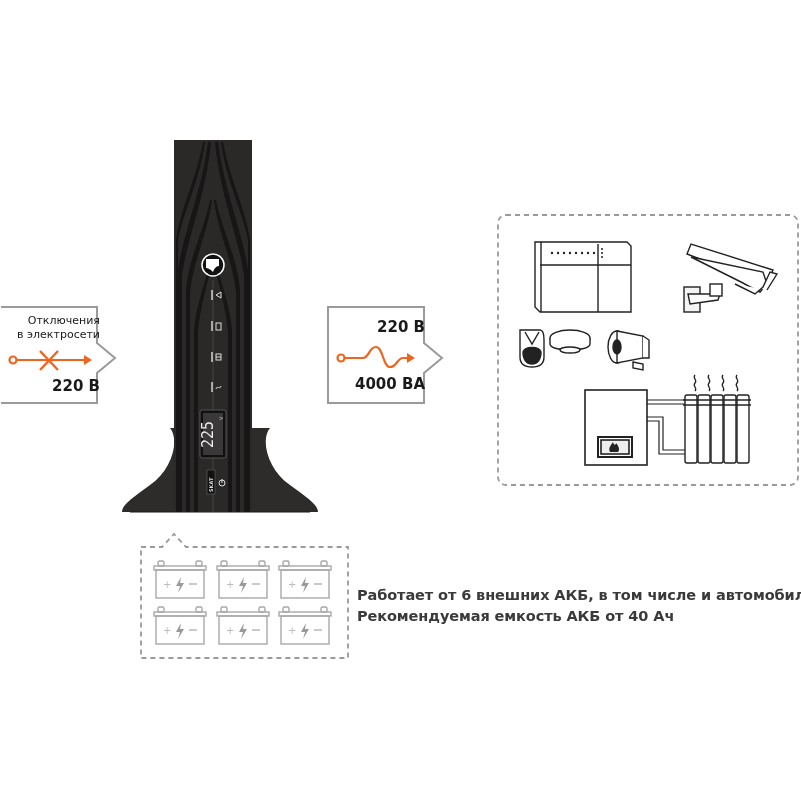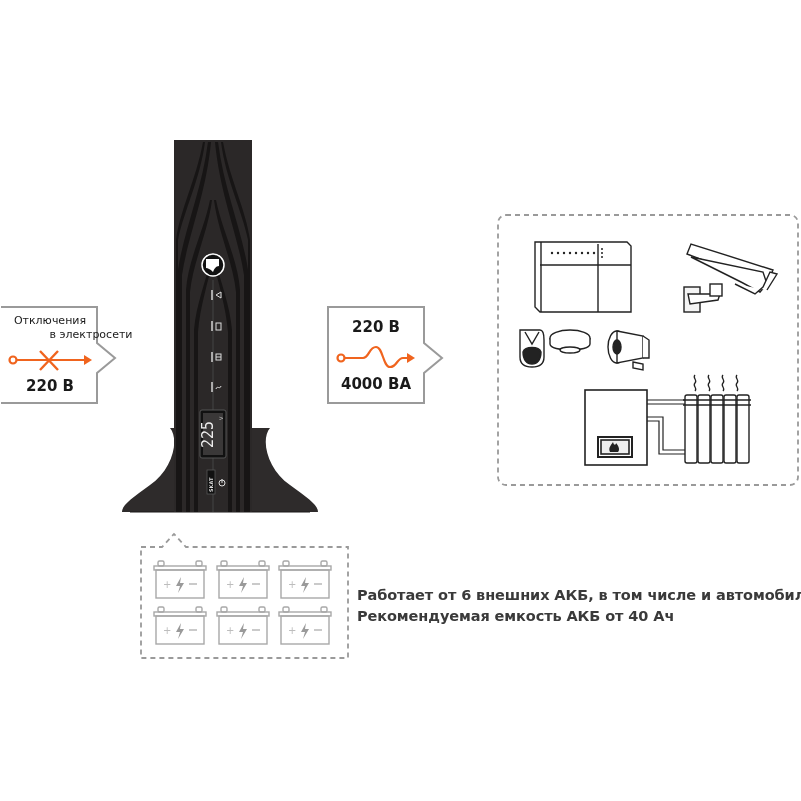--- a/index.html
+++ b/index.html
@@ -1,31 +1,31 @@
 <!DOCTYPE html>
 <html><head>
 <meta charset="utf-8">
 <style>
   html, body { margin:0; padding:0; background:#ffffff; }
   body { width:801px; height:801px; position:relative; overflow:hidden; font-family:"DejaVu Sans", sans-serif; }
   .abs { position:absolute; }
   .callout { position:absolute; }
   .callout svg { position:absolute; left:0; top:0; }
-  .callout .txt { position:absolute; left:0; width:100%; text-align:center; color:#1a1a1a; font-weight:bold; }
+  .callout .txt { position:absolute; left:0; width:100%; text-align:right; color:#1a1a1a; font-weight:bold; }
   .caption { position:absolute; left:357px; top:585px; font-size:14.5px; font-weight:bold; color:#3a3a3a; line-height:21px; letter-spacing:-0.1px; white-space:nowrap; }
 </style>
 </head>
 <body>
 
 <div class="callout" style="left:0;top:306px;width:122px;height:100px;">
   <svg width="122" height="100">
     <path d="M1,1 H97 V37 L115,52 L97,67 V97 H1" fill="none" stroke="#9a9a9a" stroke-width="2"></path>
   </svg>
   <div class="txt" style="top:8px;width:100px;font-size:11px;font-weight:normal;">Отключения</div>
-  <div class="txt" style="top:22px;width:100px;font-size:11px;font-weight:normal;padding-left:41px;">в электросети</div>
+  <div class="txt" style="top:22px;width:100px;font-size:11px;font-weight:normal;">в электросети</div>
   <svg class="abs" width="100" height="24" style="left:0;top:43px;">
     <circle cx="13" cy="11" r="3.5" fill="none" stroke="#f0641e" stroke-width="2.2"></circle>
     <line x1="16.5" y1="11" x2="84" y2="11" stroke="#f0641e" stroke-width="2.2"></line>
     <polygon points="84,6 92,11 84,16" fill="#f0641e"></polygon>
     <line x1="40" y1="2" x2="58" y2="21" stroke="#f0641e" stroke-width="2.4"></line>
     <line x1="58" y1="2" x2="40" y2="21" stroke="#f0641e" stroke-width="2.4"></line>
   </svg>
   <div class="txt" style="top:71px;width:100px;font-size:15px;">220 В</div>
 </div>
 

